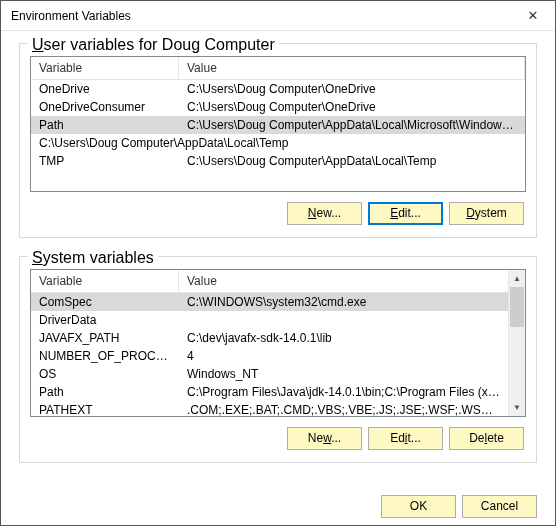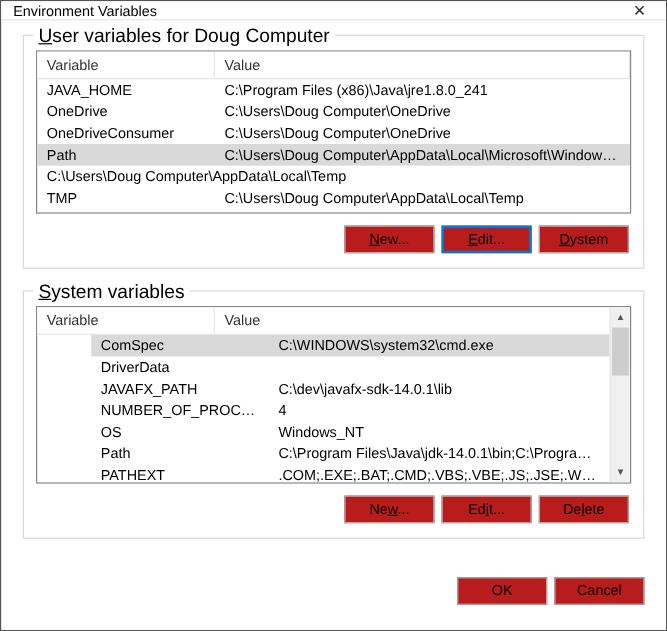--- a/index.html
+++ b/index.html
@@ -8,21 +8,21 @@
     font-family: "Segoe UI", Tahoma, sans-serif;
     font-size: 12px;
     background: #fff;
     color: #000;
     width: 556px;
     height: 526px;
     overflow: hidden;
     border: 1px solid #555;
   }
   .titlebar {
-    height: 16px;
+    height: 30px;
     display: flex;
     align-items: center;
     justify-content: space-between;
     padding: 0 0 0 10px;
     background: #fff;
     border-bottom: 1px solid #e5e5e5;
   }
   .titlebar .title { font-size: 12px; }
   .titlebar .close {
     width: 44px;
@@ -115,21 +115,21 @@
   .button-row {
     display: flex;
     justify-content: flex-end;
     gap: 6px;
     padding: 10px 2px 2px 0;
   }
   .btn {
     min-width: 75px;
     height: 23px;
     border: 1px solid #adadad;
-    background: #b91c1c;
+    background: #fef9c3;
     font-family: inherit;
     font-size: 12px;
     padding: 0 10px;
     text-align: center;
     line-height: 21px;
     cursor: default;
   }
   .btn.focused {
     border: 2px solid #0078d7;
     line-height: 19px;
@@ -159,24 +159,20 @@
       <span class="mn">U</span><span>ser variables for Doug Computer</span>
     </div>
 
     <div class="listview lv-user" style="height:136px;">
       <div class="lv-header">
         <div class="col col-var">Variable</div>
         <div class="col col-val">Value</div>
       </div>
       <div class="lv-body" id="user-body">
           <div class="lv-row">
-            <div class="cell cell-var">JAVA_HOME</div>
-            <div class="cell cell-val">C:\Program Files (x86)\Java\jre1.8.0_241</div>
-          </div>
-          <div class="lv-row">
             <div class="cell cell-var">OneDrive</div>
             <div class="cell cell-val">C:\Users\Doug Computer\OneDrive</div>
           </div>
           <div class="lv-row">
             <div class="cell cell-var">OneDriveConsumer</div>
             <div class="cell cell-val">C:\Users\Doug Computer\OneDrive</div>
           </div>
           <div class="lv-row selected">
             <div class="cell cell-var">Path</div>
             <div class="cell cell-val">C:\Users\Doug Computer\AppData\Local\Microsoft\WindowsApps...</div>
@@ -201,21 +197,21 @@
   <div class="groupbox">
     <div class="legend">
       <span class="mn">S</span><span>ystem variables</span>
     </div>
 
     <div class="listview lv-sys">
       <div class="lv-header">
         <div class="col col-var">Variable</div>
         <div class="col col-val">Value</div>
       </div>
-      <div class="lv-body" id="sys-body" style="padding-right:17px;margin-left:45px;">
+      <div class="lv-body" id="sys-body" style="padding-right:17px;">
           <div class="lv-row selected">
             <div class="cell cell-var">ComSpec</div>
             <div class="cell cell-val">C:\WINDOWS\system32\cmd.exe</div>
           </div>
           <div class="lv-row">
             <div class="cell cell-var">DriverData</div>
           </div>
           <div class="lv-row">
             <div class="cell cell-var">JAVAFX_PATH</div>
             <div class="cell cell-val">C:\dev\javafx-sdk-14.0.1\lib</div>

